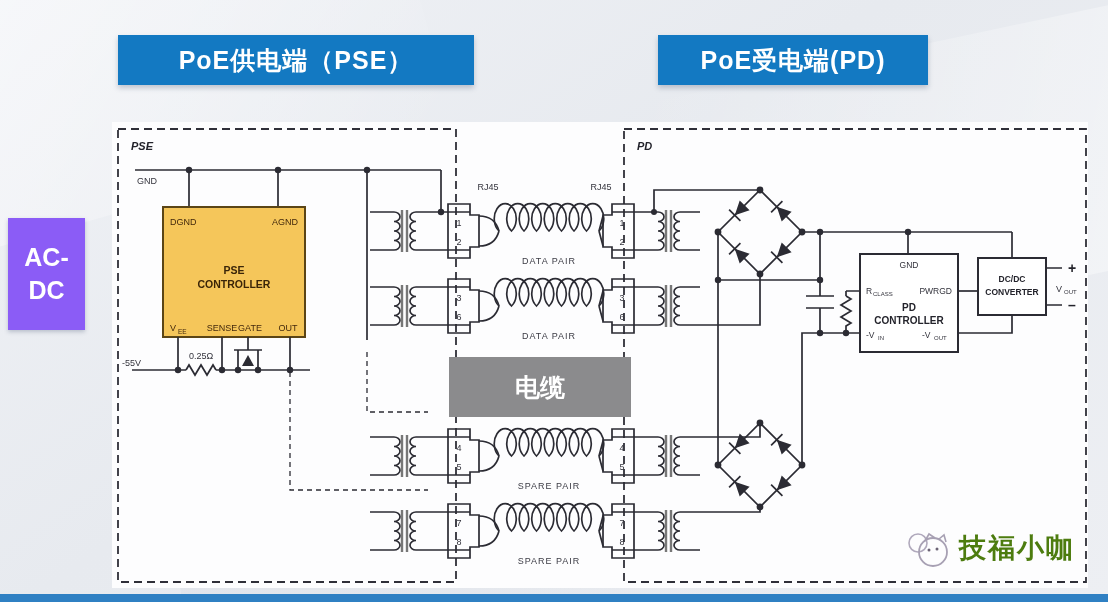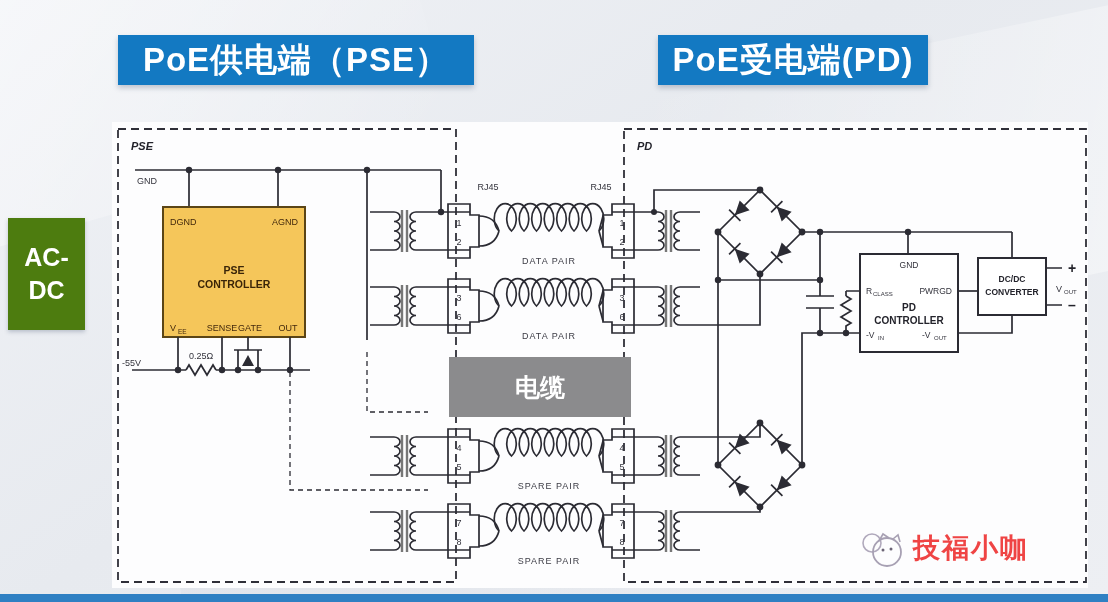--- a/index.html
+++ b/index.html
@@ -13,36 +13,36 @@
     background:linear-gradient(135deg,rgba(255,255,255,.6),rgba(255,255,255,0));
     transform:rotate(-16deg);}
   .bg-streak.s2{top:40px;right:-160px;width:620px;height:260px;
     background:linear-gradient(115deg,rgba(255,255,255,0),rgba(255,255,255,.5));
     transform:rotate(-12deg);}
   .bg-streak.s3{bottom:-60px;left:180px;width:700px;height:200px;
     background:linear-gradient(100deg,rgba(222,226,233,.7),rgba(255,255,255,0));
     transform:rotate(-8deg);}
   .banner{
     position:absolute;top:35px;height:50px;background:#1379c2;
-    color:#fff;font-weight:bold;font-size:33px;letter-spacing:1px;
+    color:#fff;font-weight:bold;font-size:25px;letter-spacing:1px;
     display:flex;align-items:center;justify-content:center;
     box-shadow:0 3px 5px rgba(40,60,90,.25);
   }
   .banner.pse{left:118px;width:356px;}
   .banner.pd{left:658px;width:270px;}
   .acdc{
-    position:absolute;left:8px;top:218px;width:77px;height:112px;background:#4d7c0f;
+    position:absolute;left:8px;top:218px;width:77px;height:112px;background:#8b5cf6;
     color:#fff;font-weight:bold;font-size:25px;line-height:33px;
     display:flex;flex-direction:column;align-items:center;justify-content:center;
     box-shadow:0 2px 4px rgba(40,60,90,.25);
   }
   svg.diagram{position:absolute;left:0;top:0;}
   .watermark{
-    position:absolute;left:859px;top:522px;width:180px;height:52px;
-    display:flex;align-items:center;gap:6px;color:#ef4444;
+    position:absolute;left:905px;top:522px;width:180px;height:52px;
+    display:flex;align-items:center;gap:6px;color:#4d7c0f;
     font-size:27px;font-weight:bold;letter-spacing:2px;
   }
   .footer-bar{position:absolute;left:0;bottom:0;width:1108px;height:8px;background:#2f80c3;}
   text{font-family:"Liberation Sans", sans-serif;}
 </style>
 </head>
 <body>
 
 <div class="bg-streak s1"></div>
 <div class="bg-streak s2"></div>

